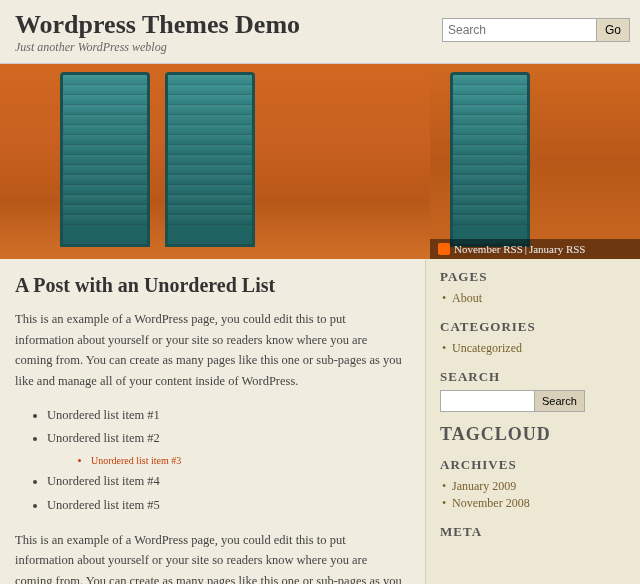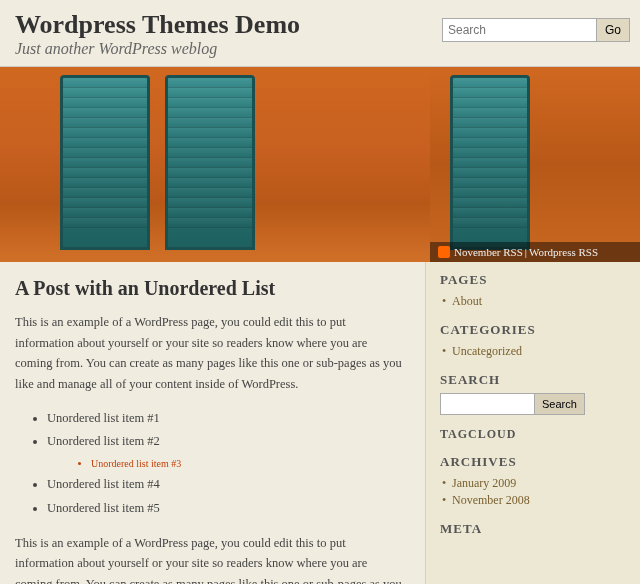--- a/index.html
+++ b/index.html
@@ -135,21 +135,21 @@
       display: flex;
     }
   </style>
 </head>
 <body>
 
 <div id="full-wrapper">
 
   <div id="header" style="position:relative; padding: 10px 15px 8px 15px; background:#f0ece0; border-bottom:1px solid #ccc;">
     <div style="font-size:26px; font-weight:bold; color:#333; font-family:Georgia,serif;">Wordpress Themes Demo</div>
-    <div style="font-size:16px; color:#666; font-style:italic;">Just another WordPress weblog</div>
+    <div style="font-size:12px; color:#666; font-style:italic;">Just another WordPress weblog</div>
     <div id="header-search" style="position:absolute; top:18px; right:10px; display:flex; align-items:center;">
       <input type="text" style="width: 155px; height: 24px; border: 1px solid rgb(170, 170, 170); padding: 2px 5px; font-size: 12px; background: rgb(255, 255, 255);" placeholder="Search">
       <button style="height:24px; padding:0 8px; background:#e0d8c0; border:1px solid #aaa; border-left:none; cursor:pointer; font-size:12px;text-align:right;">Go</button>
     </div>
   </div>
 
   <div class="images-container">
 
     <div style="width:430px; height:195px; overflow:hidden; position:relative;">
       <div class="shutter-sim">
@@ -208,21 +208,21 @@
           <div class="shutter-slat"></div>
             <div class="shutter-slat"></div>
           <div class="shutter-slat"></div>
         </div>
       </div>
 
       <div style="position:absolute; bottom:0; left:0; right:0; background:rgba(0,0,0,0.45); color:#eee; font-size:11px; padding:4px 8px; display:flex; align-items:center;">
         <span style="display:inline-block; width:12px; height:12px; background:#f60; border-radius:2px; margin-right:4px; flex-shrink:0;"></span>
         <a href="#" style="color:#eee; text-decoration:none; font-size:11px;">November RSS</a>
         <span style="margin:0 2px;"> | </span>
-        <a href="#" style="color:#eee; text-decoration:none; font-size:11px;">Wordpress RSS</a>
+        <a href="#" style="color:#eee; text-decoration:none; font-size:11px;">January RSS</a>
       </div>
     </div>
   </div>
 
   <div class="main-and-sidebar" style="background:#f0ece0;">
 
     <div id="main" style="width:425px; padding:15px 18px 15px 15px;">
       <h2 style="font-size:20px; font-weight:bold; color:#333; margin-bottom:12px; font-family:Georgia,serif;">A Post with an Unordered List</h2>
       <p class="post-text" style="font-size:12.5px; line-height:1.65; color:#444; margin-bottom:12px;">This is an example of a WordPress page, you could edit this to put information about yourself or your site so readers know where you are coming from. You can create as many pages like this one or sub-pages as you like and manage all of your content inside of WordPress.</p>
       <ul class="post-list" style="margin-left:32px; margin-bottom:12px;">
@@ -249,21 +249,21 @@
 
       <div style="margin-top:12px;">
         <div style="font-size:13px; font-weight:bold; color:#555; text-transform:uppercase; font-variant:small-caps; letter-spacing:1px; margin-bottom:5px; font-family:Georgia,serif;">Search</div>
         <div style="display:flex; align-items:center;">
           <input type="text" style="width: 95px; height: 22px; border: 1px solid rgb(170, 170, 170); padding: 2px 4px; font-size: 11px; background: rgb(255, 255, 255);">
           <button style="height:22px; padding:0 7px; background:#d8d0b8; border:1px solid #aaa; border-left:none; cursor:pointer; font-size:11px;">Search</button>
         </div>
       </div>
 
       <div style="margin-top:12px;">
-        <div style="font-size:12px; font-weight:bold; color:#555; text-transform:uppercase; font-variant:small-caps; letter-spacing:1px; margin-bottom:5px; font-family:Georgia,serif;">Tagcloud</div>
+        <div style="font-size:18px; font-weight:bold; color:#555; text-transform:uppercase; font-variant:small-caps; letter-spacing:1px; margin-bottom:5px; font-family:Georgia,serif;">Tagcloud</div>
       </div>
 
       <div style="margin-top:12px;">
         <div style="font-size:13px; font-weight:bold; color:#555; text-transform:uppercase; font-variant:small-caps; letter-spacing:1px; margin-bottom:5px; font-family:Georgia,serif;">Archives</div>
         <a href="#" style="color:#7a6030; text-decoration:none; font-size:12px; display:block; padding:1px 0 1px 12px; position:relative;"><span style="position:absolute;left:2px;">•</span>January 2009</a>
         <a href="#" style="color:#7a6030; text-decoration:none; font-size:12px; display:block; padding:1px 0 1px 12px; position:relative;"><span style="position:absolute;left:2px;">•</span>November 2008</a>
       </div>
 
       <div style="margin-top:12px;">
         <div style="font-size:13px; font-weight:bold; color:#555; text-transform:uppercase; font-variant:small-caps; letter-spacing:1px; margin-bottom:5px; font-family:Georgia,serif;">Meta</div>

